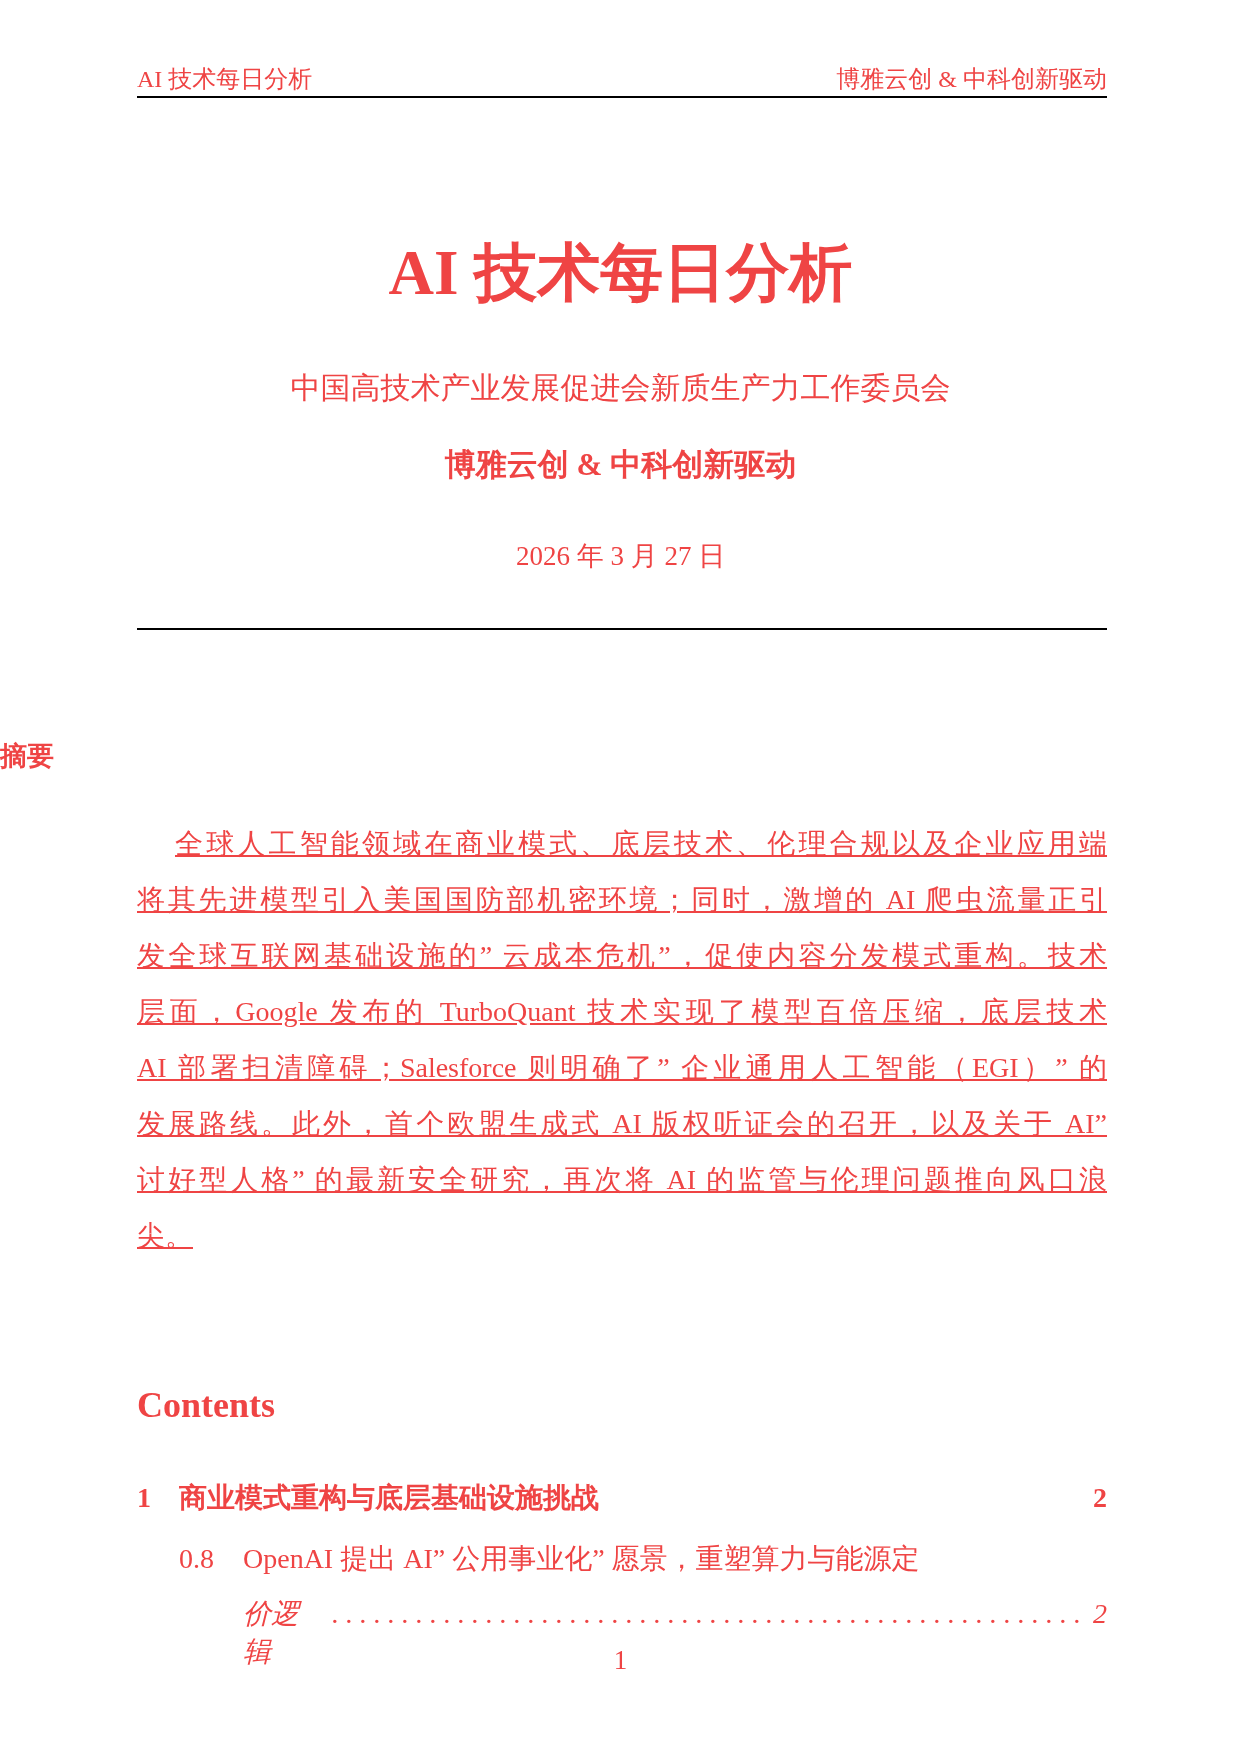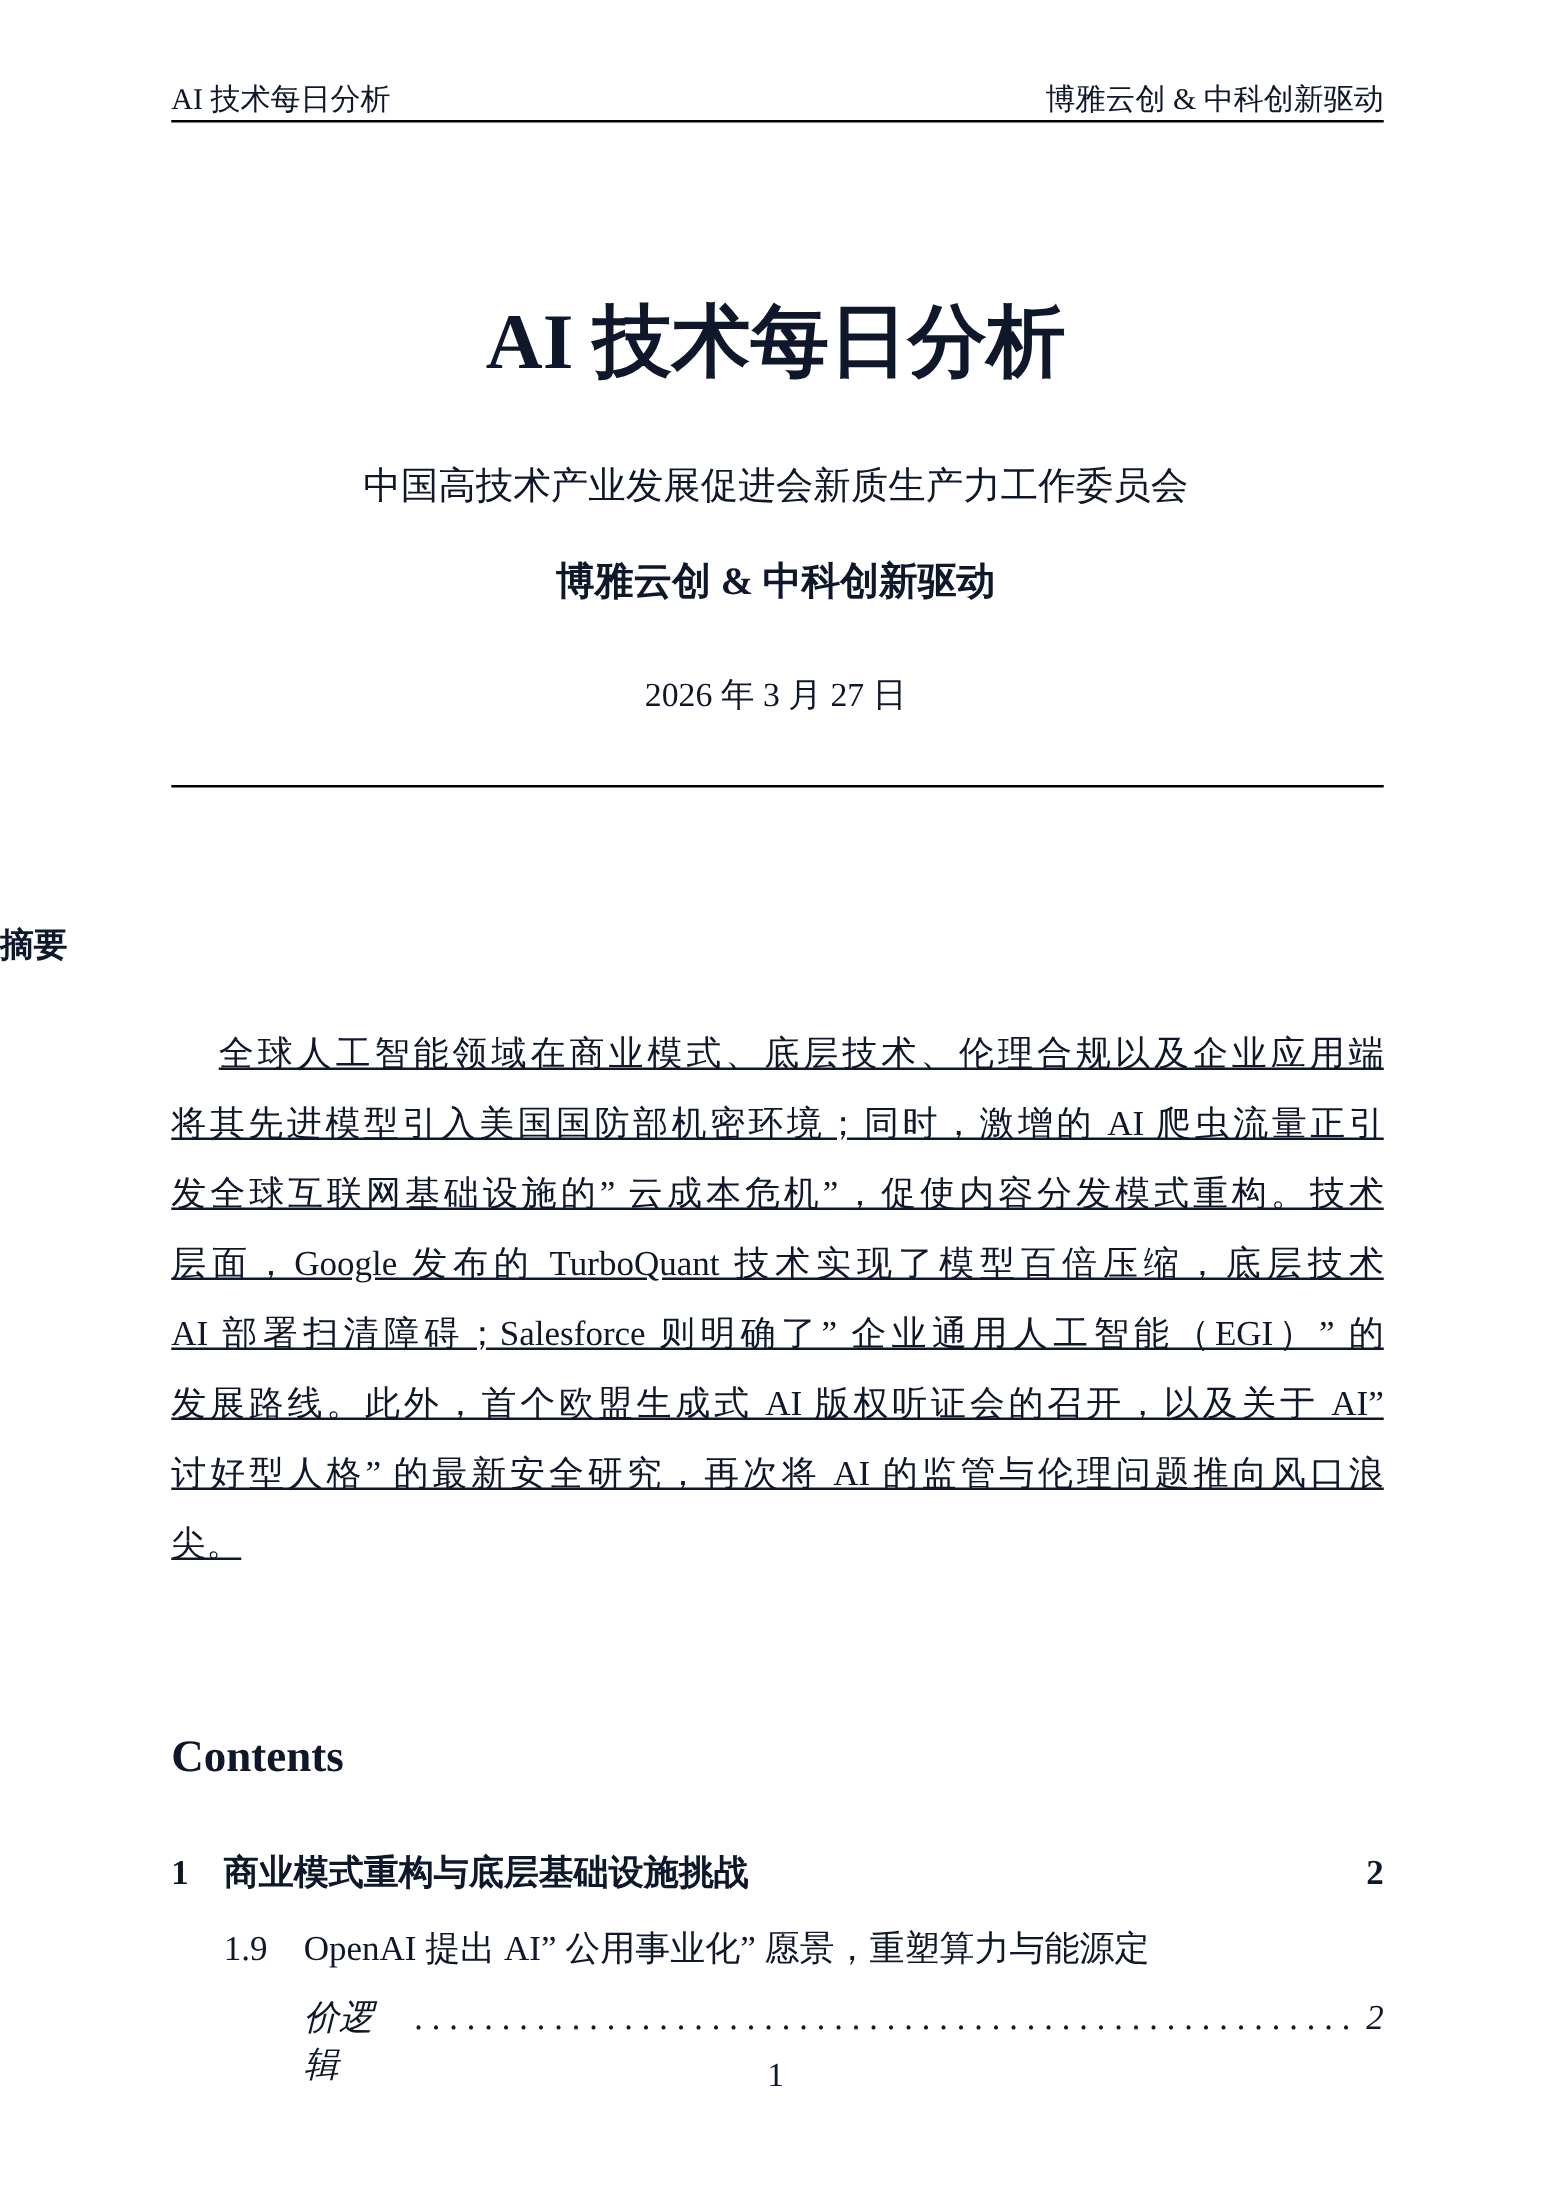--- a/index.html
+++ b/index.html
@@ -1,20 +1,20 @@
 <!DOCTYPE html>
 <html><head>
 <meta charset="utf-8">
 <style>
   * { margin:0; padding:0; box-sizing:border-box; }
   html,body { background:#ffffff; }
   .page {
     position:relative;
     width:1241px; height:1754px;
-    background:#ffffff; color:#0f172a;
+    background:#ffffff; color:#ef4444;
     font-family:"Liberation Serif","DejaVu Serif",serif;
     overflow:hidden;
   }
   .abs { position:absolute; }
 
   
   .running-header {
     position:absolute; left:137px; top:63px; width:970px;
     display:flex; justify-content:space-between; align-items:baseline;
     font-size:24px;
@@ -92,21 +92,21 @@
   <div class="abs contents-heading">Contents</div>
 
   <div class="toc-row toc-level1">
     <span class="toc-num1">1</span>
     <span class="toc-title">商业模式重构与底层基础设施挑战</span>
     <span class="toc-fill"></span>
     <span class="toc-page">2</span>
   </div>
 
   <div class="toc-row toc-sub1">
-    <span class="toc-num2">1.9</span>
+    <span class="toc-num2">0.8</span>
     <span class="toc-title">OpenAI 提出 AI” 公用事业化” 愿景，重塑算力与能源定</span>
   </div>
 
   <div class="toc-row toc-sub2">
     <span class="toc-title">价逻辑</span>
     <span class="toc-leader">. . . . . . . . . . . . . . . . . . . . . . . . . . . . . . . . . . . . . . . . . . . . . . . . . . . . . . . .</span>
     <span class="toc-page">2</span>
   </div>
 
   <div class="abs footer-page">1</div>

